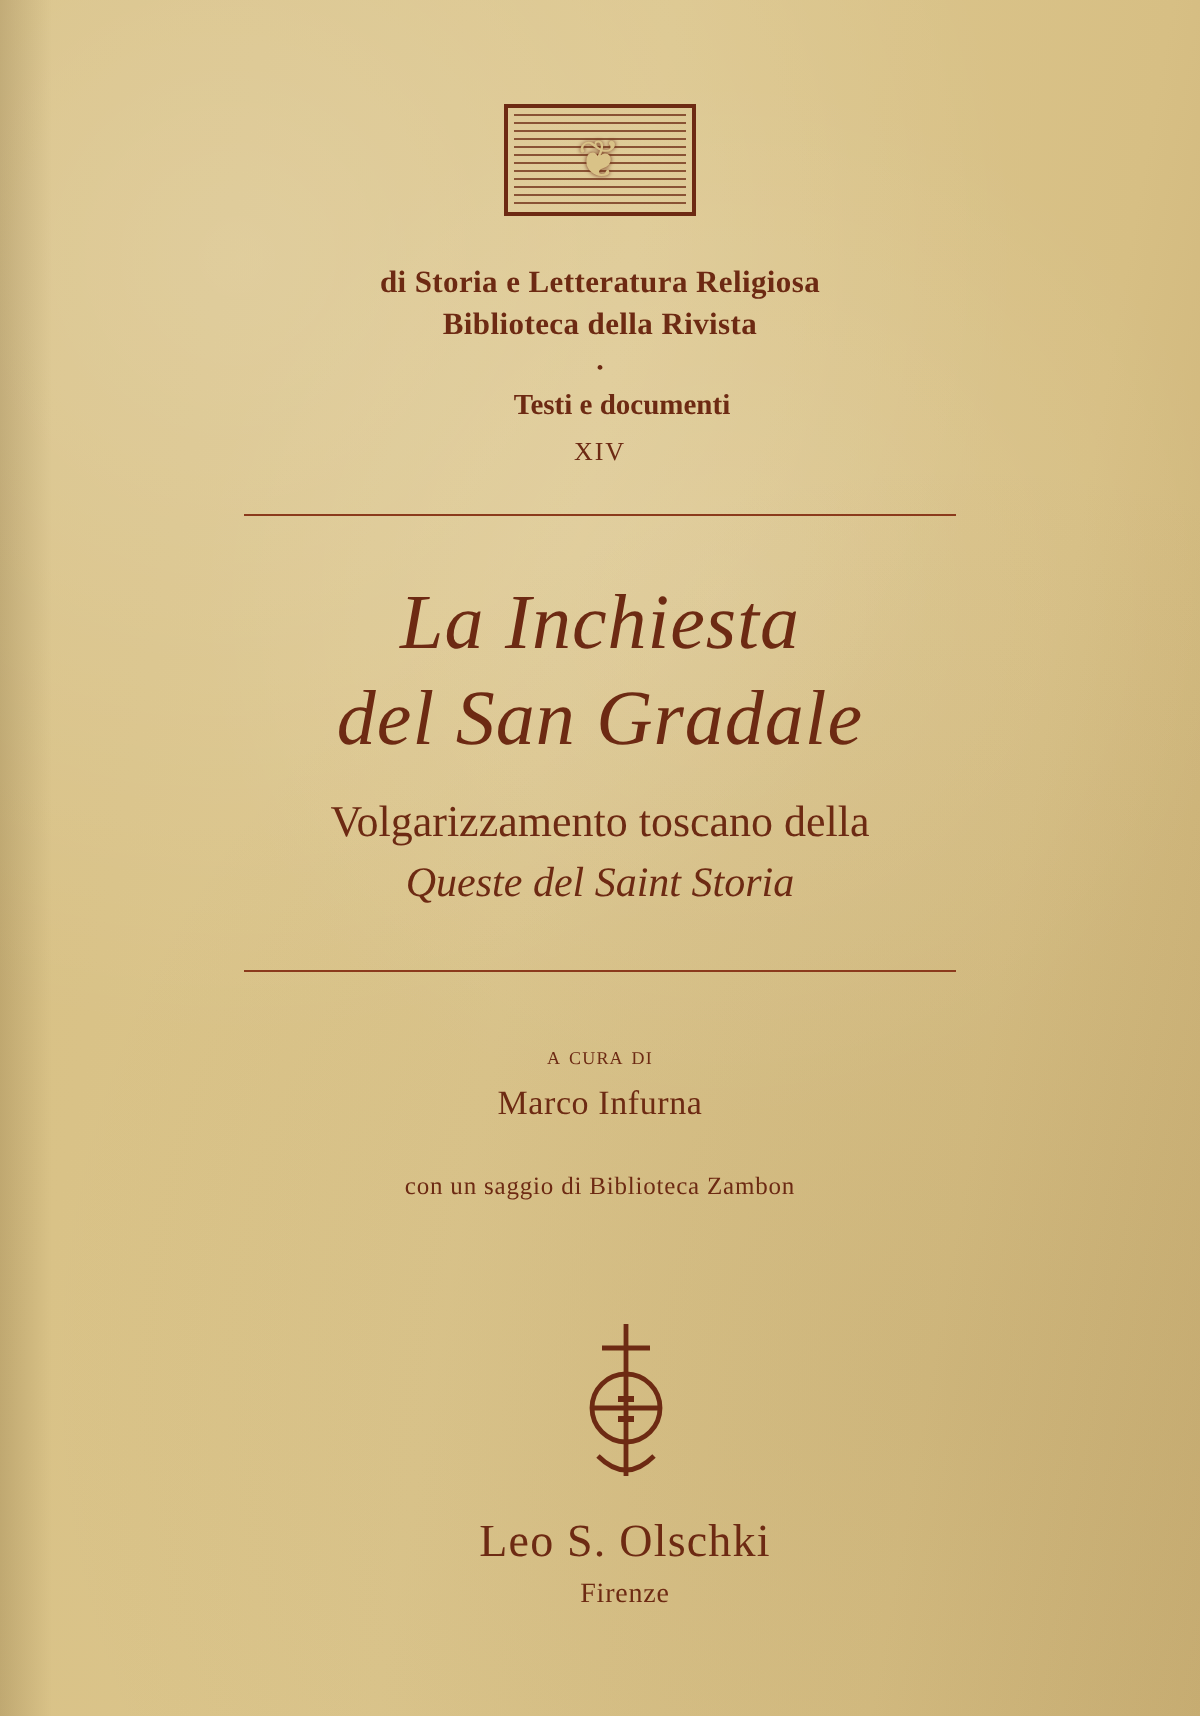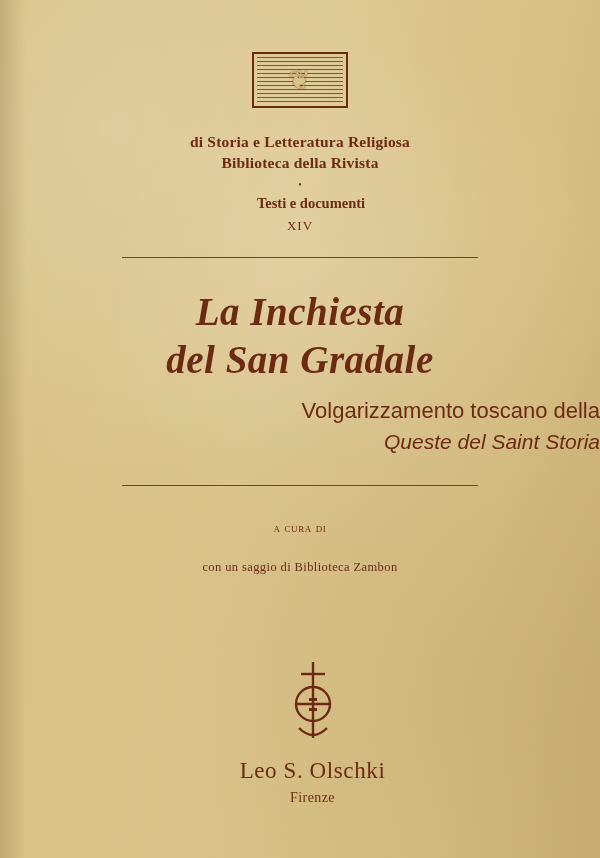--- a/index.html
+++ b/index.html
@@ -130,35 +130,34 @@
   }
   .rule.second {
     margin-top: 30px;
   }
 
   
   .title {
     margin-top: 30px;
     font-family: "Liberation Serif", serif;
     font-style: italic;
-    font-weight: bold;
+    font-weight: normal;
     font-size: 39px;
     line-height: 1.22;
     color: #6d2a13;
     letter-spacing: 0.5px;
   }
   .title .l1, .title .l2 { display: block; }
 
   .subtitle {
     margin-top: 14px;
-    font-family: Liberation Sans, sans-serif;
+    font-family: Liberation Serif, serif;
     font-size: 22px;
     line-height: 1.3;
     color: #6d2a13;
-    text-align: right;
   }
   .subtitle .it {
     display: block;
     font-style: italic;
     margin-top: 2px;
     font-size: 21px;
   }
 
   
   .editor {
@@ -245,20 +244,21 @@
 
     <div class="subtitle">
       <span>Volgarizzamento toscano della</span>
       <span class="it">Queste  del  Saint  Storia</span>
     </div>
 
     <div class="rule second"></div>
 
     <div class="editor">
       <div class="acura">a cura di</div>
+      <div class="editor-name">Marco Infurna</div>
       <div class="essay">con un saggio di Biblioteca Zambon</div>
     </div>
 
     <div class="mark">
       <div class="mark-figure">
         <svg width="56" height="86" viewBox="0 0 56 86" aria-hidden="true">
           <g stroke="#6d2a13" fill="none" stroke-width="2.4">
             <line x1="28" y1="4" x2="28" y2="80"></line>
             <line x1="16" y1="16" x2="40" y2="16"></line>
             <circle cx="28" cy="46" r="17"></circle>

